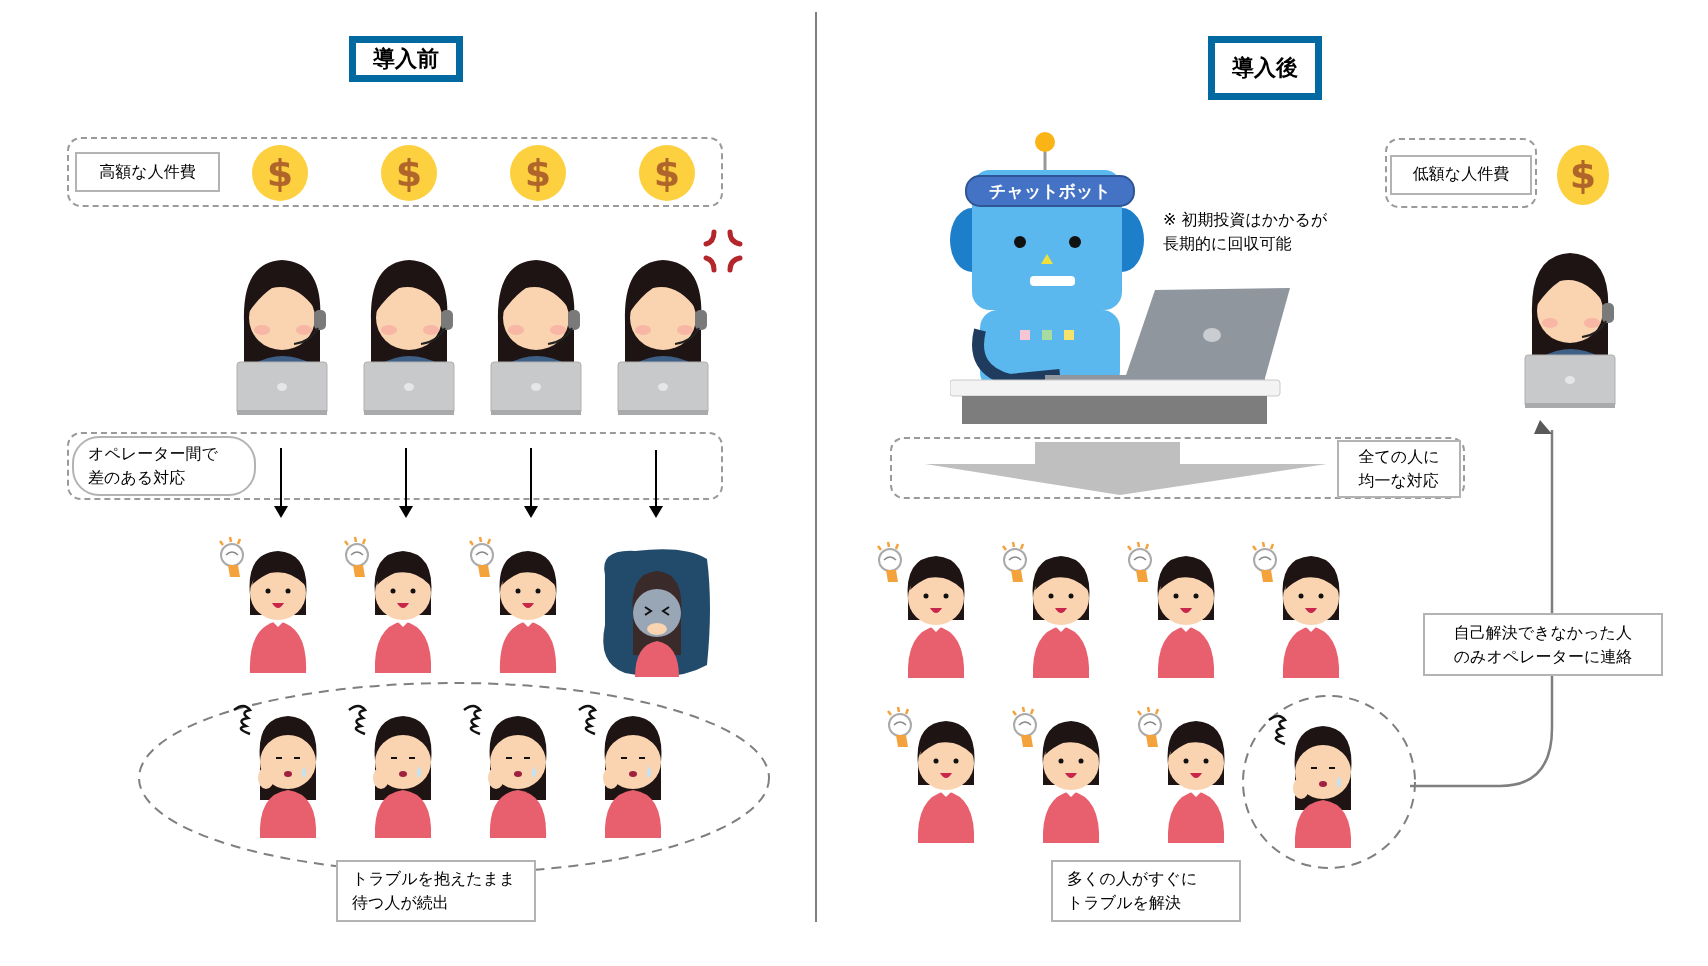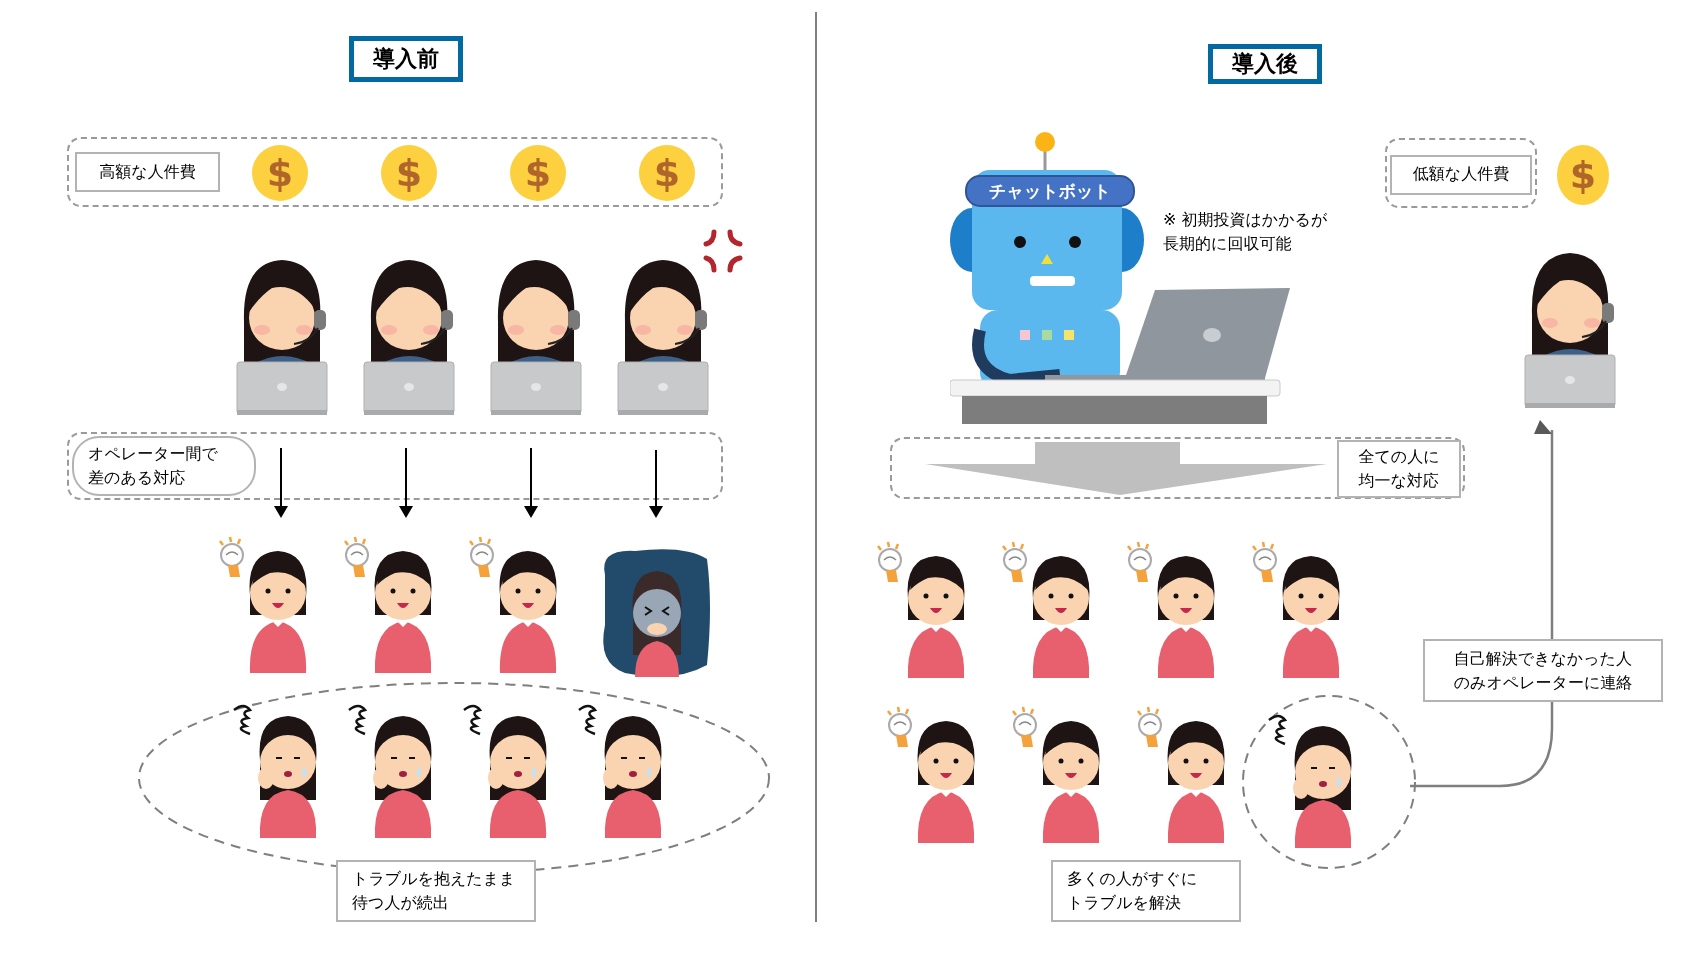--- a/index.html
+++ b/index.html
@@ -1,19 +1,19 @@
 <!DOCTYPE html>
 <html><head>
 <meta charset="utf-8">
 <style>
   * { box-sizing: border-box; margin: 0; padding: 0; }
   html, body { width: 1708px; height: 966px; background: #ffffff; overflow: hidden; }
   body { position: relative; font-family: "DejaVu Sans", sans-serif; color: #000; }
   .abs { position: absolute; }
-  .title-box { position: absolute; border: 5px solid #0369a1; background: #fff; font-size: 22px; font-weight: bold; display: flex; align-items: center; justify-content: center; }
+  .title-box { position: absolute; border: 7px solid #0369a1; background: #fff; font-size: 22px; font-weight: bold; display: flex; align-items: center; justify-content: center; }
   .label-box { position: absolute; border: 2px solid #b3b3b3; background: #fff; font-size: 16px; line-height: 24px; padding: 4px 14px; display: flex; align-items: center; justify-content: center; white-space: pre-line; }
   .label-box.left { justify-content: flex-start; }
   .dashed { position: absolute; border: 2px dashed #9a9a9a; border-radius: 14px; }
   .divider { position: absolute; left: 815px; top: 12px; width: 2px; height: 910px; background: #7f7f7f; }
   .coin { position: absolute; width: 56px; height: 56px; border-radius: 50%; background: #fcd03e; display: flex; align-items: center; justify-content: center; font-weight: bold; font-size: 38px; color: #b0662a; font-family: "DejaVu Sans", sans-serif; }
   .arrow-down { position: absolute; width: 2px; background: #000; }
   .arrow-down::after { content: ""; position: absolute; left: -6px; bottom: -2px; border-left: 7px solid transparent; border-right: 7px solid transparent; border-top: 12px solid #000; }
   svg { display: block; }
   .note { position: absolute; font-size: 16px; line-height: 24px; white-space: pre-line; }
 </style>
@@ -143,21 +143,21 @@
 <svg class="abs" style="left:450px;top:700px;" width="110" height="140">
     <use href="#woman-troubled"></use>
   </svg>
 <svg class="abs" style="left:565px;top:700px;" width="110" height="140">
     <use href="#woman-troubled"></use>
   </svg>
 
 <div class="label-box left" style="left:336px;top:860px;width:200px;height:62px;">トラブルを抱えたまま
 待つ人が続出</div>
 
-<div class="title-box" style="left:1208px;top:44px;width:114px;height:40px;font-family:Liberation Serif, serif;">導入後</div>
+<div class="title-box" style="left:1208px;top:36px;width:114px;height:64px;font-family:Liberation Serif, serif;">導入後</div>
 
 <svg class="abs" style="left:950px;top:130px;" width="340" height="295" viewBox="0 0 340 295">
   <line x1="95" y1="12" x2="95" y2="45" stroke="#999" stroke-width="3"></line>
   <circle cx="95" cy="12" r="10" fill="#fbb415"></circle>
   <ellipse cx="22" cy="110" rx="22" ry="32" fill="#1d7fc9"></ellipse>
   <ellipse cx="172" cy="110" rx="22" ry="32" fill="#1d7fc9"></ellipse>
   <rect x="22" y="40" width="150" height="140" rx="18" fill="#5bb8ee"></rect>
   <circle cx="70" cy="112" r="6" fill="#111"></circle>
     <circle cx="125" cy="112" r="6" fill="#111"></circle>
   <polygon points="97,124 91,134 103,134" fill="#f1df3a"></polygon>
@@ -220,17 +220,17 @@
   <circle cx="89" cy="89" r="86" fill="none" stroke="#7f7f7f" stroke-width="2" stroke-dasharray="10 7"></circle>
 </svg>
 <svg class="abs" style="left:1255px;top:710px;" width="110" height="140">
     <use href="#woman-troubled"></use>
   </svg>
 
 <svg class="abs" style="left:1410px;top:418px;" width="160" height="380">
   <path d="M6 368 L110 368 Q162 368 162 310 L162 12" transform="translate(-20,0)" stroke="#7f7f7f" stroke-width="2.5" fill="none"></path>
   <polygon points="136,2 130,16 148,16" transform="translate(-6,0)" fill="#595959"></polygon>
 </svg>
-<div class="label-box" style="left:1423px;top:639px;width:240px;height:63px;padding:4px 6px;">自己解決できなかった人
+<div class="label-box" style="left:1423px;top:613px;width:240px;height:63px;padding:4px 6px;">自己解決できなかった人
 のみオペレーターに連絡</div>
 
 <div class="label-box left" style="left:1051px;top:860px;width:190px;height:62px;">多くの人がすぐに
 トラブルを解決</div>
 
 </body></html>

